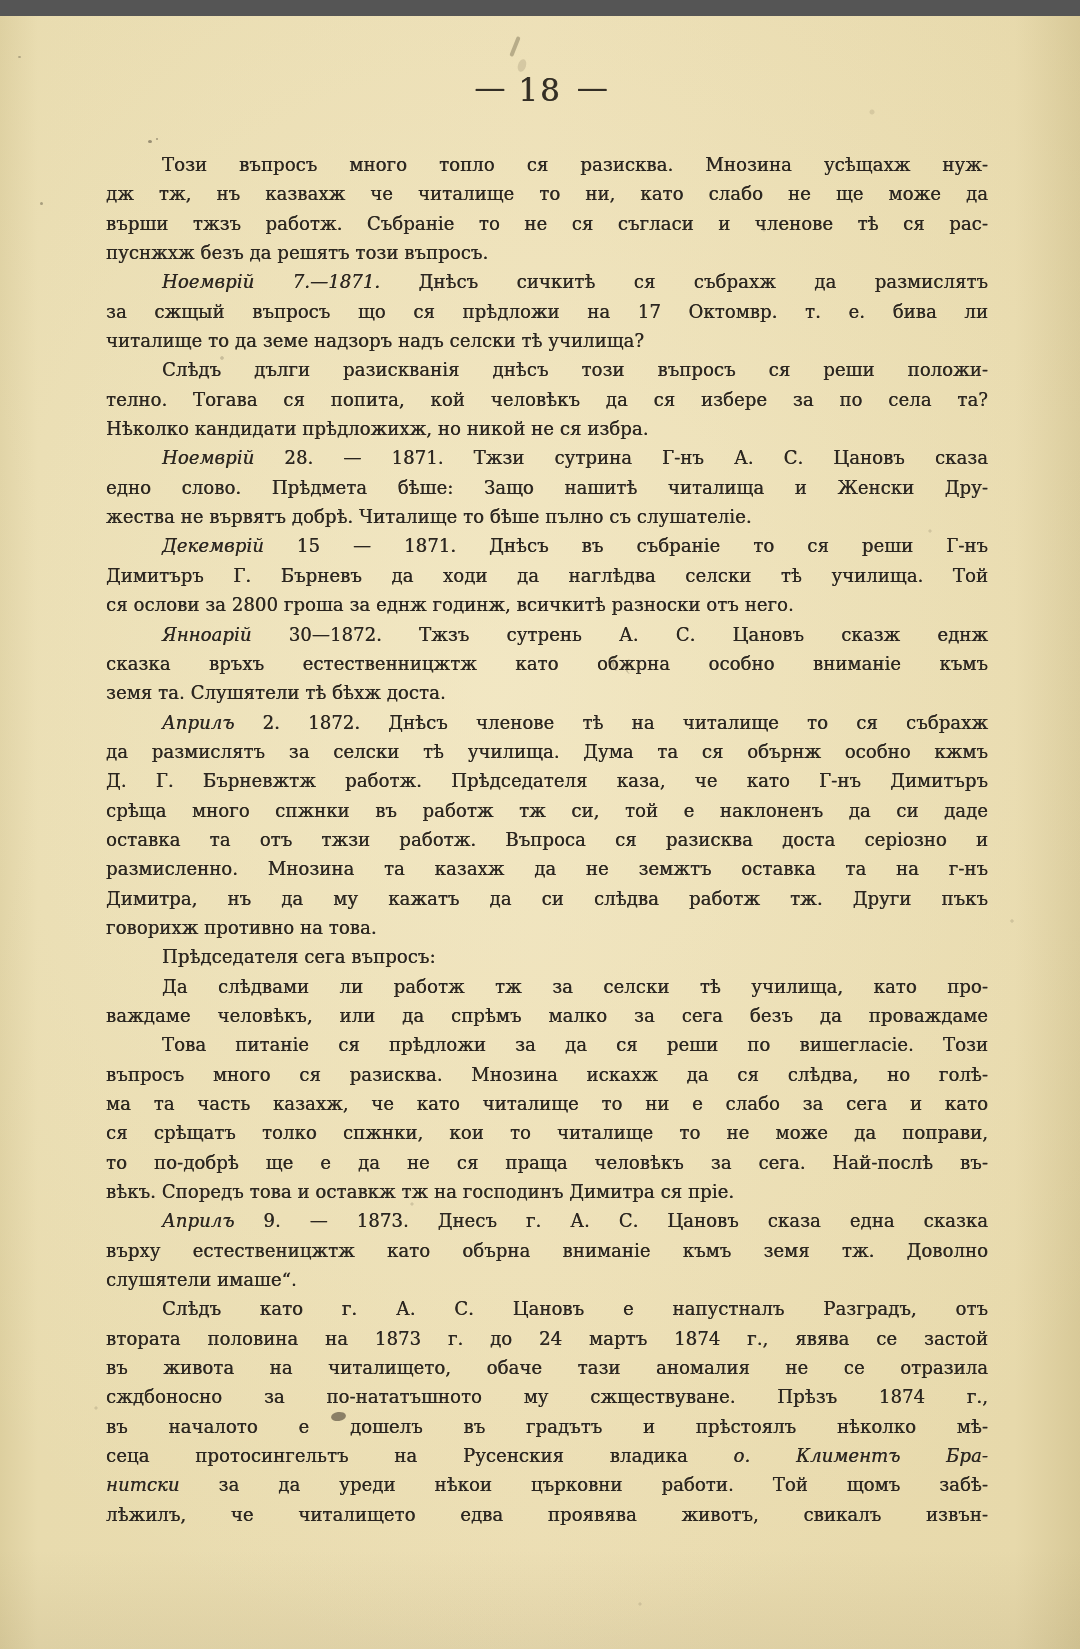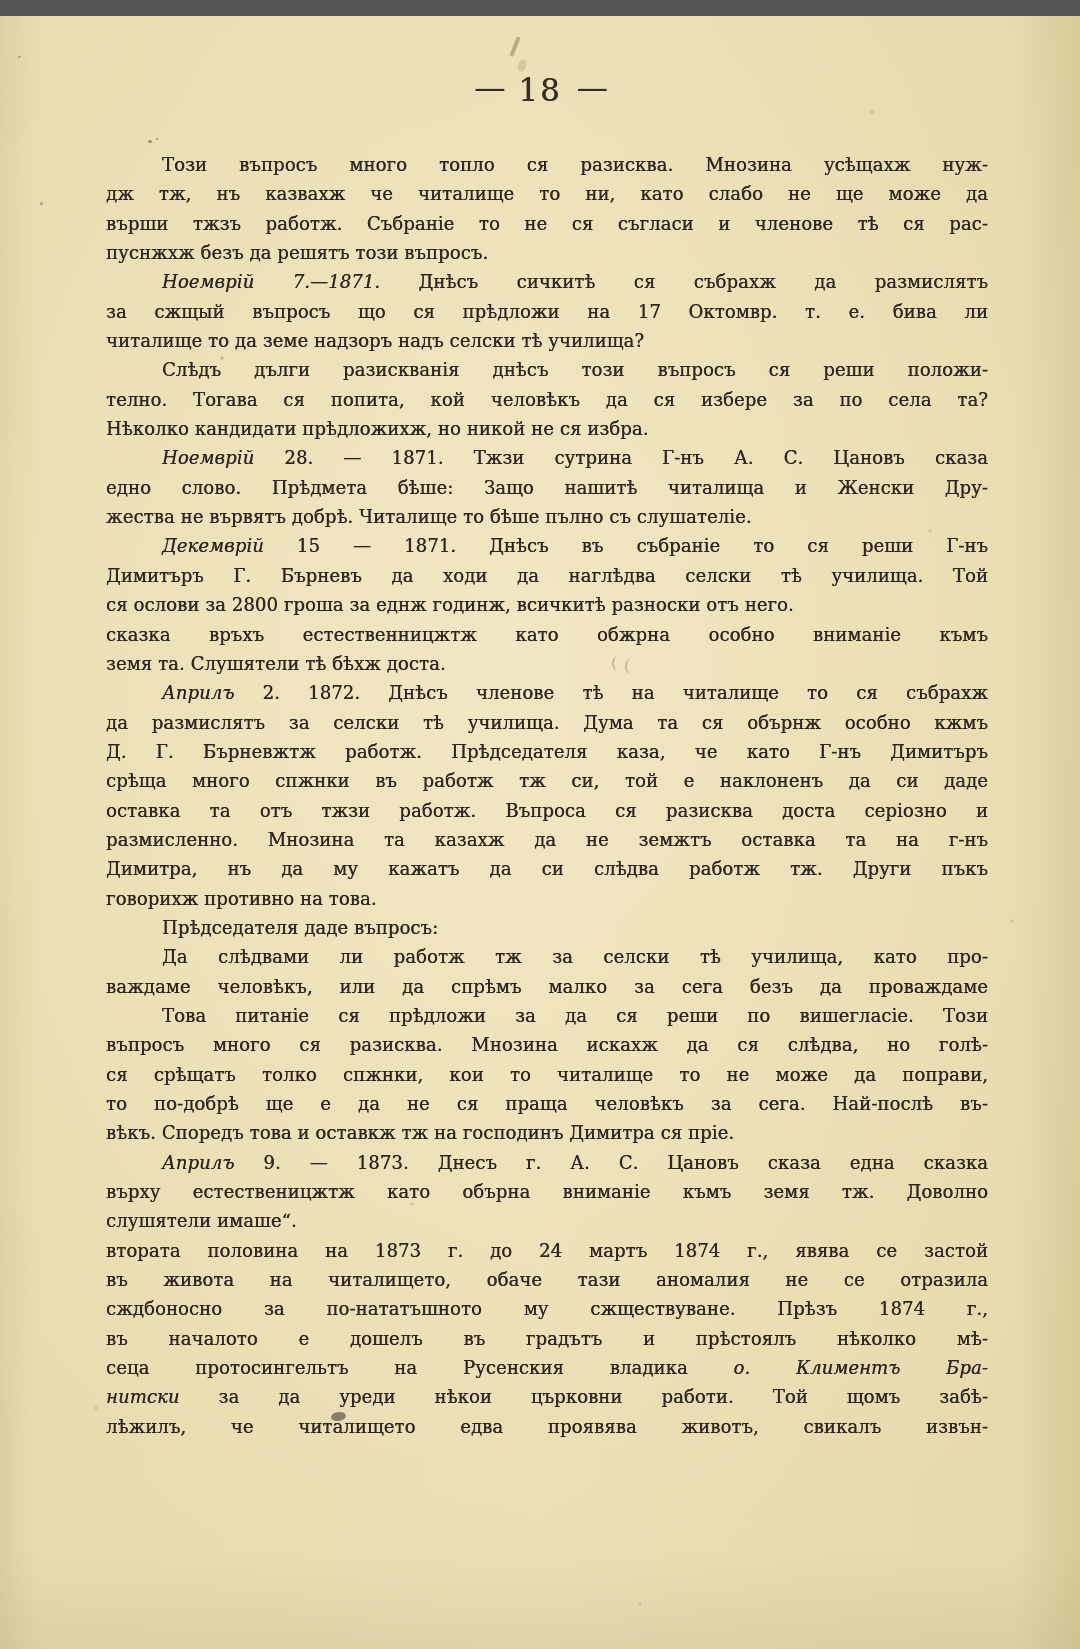--- a/index.html
+++ b/index.html
@@ -101,41 +101,44 @@
       <div class="tl pl"><span>читалище то да земе надзоръ надъ селски тѣ училища?</span></div>
       <div class="tl ind"><span>Слѣдъ дълги разискванія днѣсъ този въпросъ ся реши положи-</span></div>
       <div class="tl"><span>телно. Тогава ся попита, кой человѣкъ да ся избере за по села та?</span></div>
       <div class="tl pl"><span>Нѣколко кандидати прѣдложихж, но никой не ся избра.</span></div>
       <div class="tl ind"><em>Ноемврій</em><span> 28. — 1871. Тжзи сутрина Г-нъ А. С. Цановъ сказа</span></div>
       <div class="tl"><span>едно слово. Прѣдмета бѣше: Защо нашитѣ читалища и Женски Дру-</span></div>
       <div class="tl pl"><span>жества не вървятъ добрѣ. Читалище то бѣше пълно съ слушателіе.</span></div>
       <div class="tl ind"><em>Декемврій</em><span> 15 — 1871. Днѣсъ въ събраніе то ся реши Г-нъ</span></div>
       <div class="tl"><span>Димитъръ Г. Бърневъ да ходи да наглѣдва селски тѣ училища. Той</span></div>
       <div class="tl pl"><span>ся ослови за 2800 гроша за еднж годинж, всичкитѣ разноски отъ него.</span></div>
+      <div class="tl ind"><em>Янноарій</em><span> 30—1872. Тжзъ сутрень А. С. Цановъ сказж еднж</span></div>
       <div class="tl"><span>сказка връхъ естественницжтж като обжрна особно вниманіе къмъ</span></div>
       <div class="tl pl"><span>земя та. Слушятели тѣ бѣхж доста.</span></div>
       <div class="tl ind"><em>Априлъ</em><span> 2. 1872. Днѣсъ членове тѣ на читалище то ся събрахж</span></div>
       <div class="tl"><span>да размислятъ за селски тѣ училища. Дума та ся обърнж особно кжмъ</span></div>
       <div class="tl"><span>Д. Г. Бърневжтж работж. Прѣдседателя каза, че като Г-нъ Димитъръ</span></div>
       <div class="tl"><span>срѣща много спжнки въ работж тж си, той е наклоненъ да си даде</span></div>
       <div class="tl"><span>оставка та отъ тжзи работж. Въпроса ся разисква доста серіозно и</span></div>
       <div class="tl"><span>размисленно. Мнозина та казахж да не земжтъ оставка та на г-нъ</span></div>
       <div class="tl"><span>Димитра, нъ да му кажатъ да си слѣдва работж тж. Други пъкъ</span></div>
       <div class="tl pl"><span>говорихж противно на това.</span></div>
-      <div class="tl ind pl"><span>Прѣдседателя даде въпросъ:</span></div>
+      <div class="tl ind pl"><span>Прѣдседателя сега въпросъ:</span></div>
       <div class="tl ind"><span>Да слѣдвами ли работж тж за селски тѣ училища, като про-</span></div>
       <div class="tl"><span>важдаме человѣкъ, или да спрѣмъ малко за сега безъ да проваждаме</span></div>
       <div class="tl ind"><span>Това питаніе ся прѣдложи за да ся реши по вишегласіе. Този</span></div>
       <div class="tl"><span>въпросъ много ся разисква. Мнозина искахж да ся слѣдва, но голѣ-</span></div>
+      <div class="tl"><span>ма та часть казахж, че като читалище то ни е слабо за сега и като</span></div>
       <div class="tl"><span>ся срѣщатъ толко спжнки, кои то читалище то не може да поправи,</span></div>
       <div class="tl"><span>то по-добрѣ ще е да не ся праща человѣкъ за сега. Най-послѣ въ-</span></div>
       <div class="tl pl"><span>вѣкъ. Споредъ това и оставкж тж на господинъ Димитра ся пріе.</span></div>
       <div class="tl ind"><em>Априлъ</em><span> 9. — 1873. Днесъ г. А. С. Цановъ сказа една сказка</span></div>
       <div class="tl"><span>върху естественицжтж като обърна вниманіе къмъ земя тж. Доволно</span></div>
       <div class="tl pl"><span>слушятели имаше“.</span></div>
+      <div class="tl ind"><span>Слѣдъ като г. А. С. Цановъ е напустналъ Разградъ, отъ</span></div>
       <div class="tl"><span>втората половина на 1873 г. до 24 мартъ 1874 г., явява се застой</span></div>
       <div class="tl"><span>въ живота на читалището, обаче тази аномалия не се отразила</span></div>
       <div class="tl"><span>сждбоносно за по-нататъшното му сжществуване. Прѣзъ 1874 г.,</span></div>
       <div class="tl"><span>въ началото е дошелъ въ градътъ и прѣстоялъ нѣколко мѣ-</span></div>
       <div class="tl"><span>сеца протосингельтъ на Русенския владика </span><em>о. Климентъ Бра-</em></div>
       <div class="tl"><em>нитски</em><span> за да уреди нѣкои църковни работи. Той щомъ забѣ-</span></div>
       <div class="tl"><span>лѣжилъ, че читалището едва проявява животъ, свикалъ извън-</span></div>
     </div>
 
   <div class="art smudge-top"></div>

